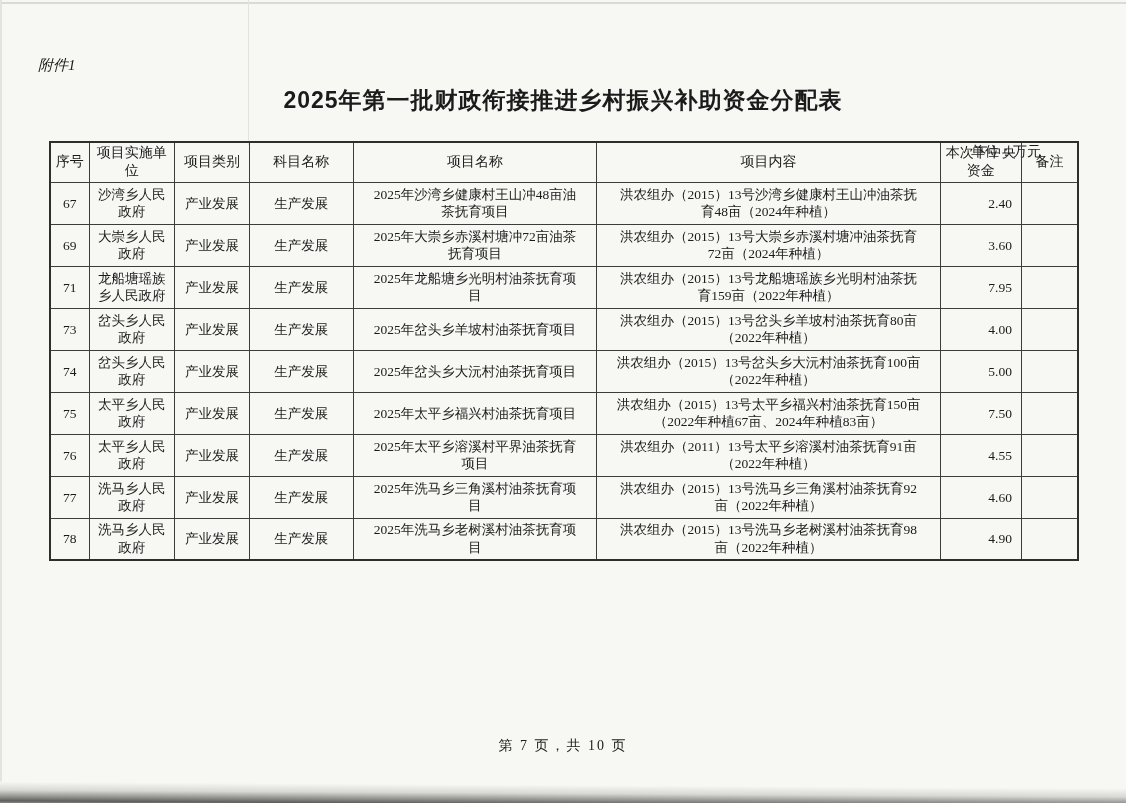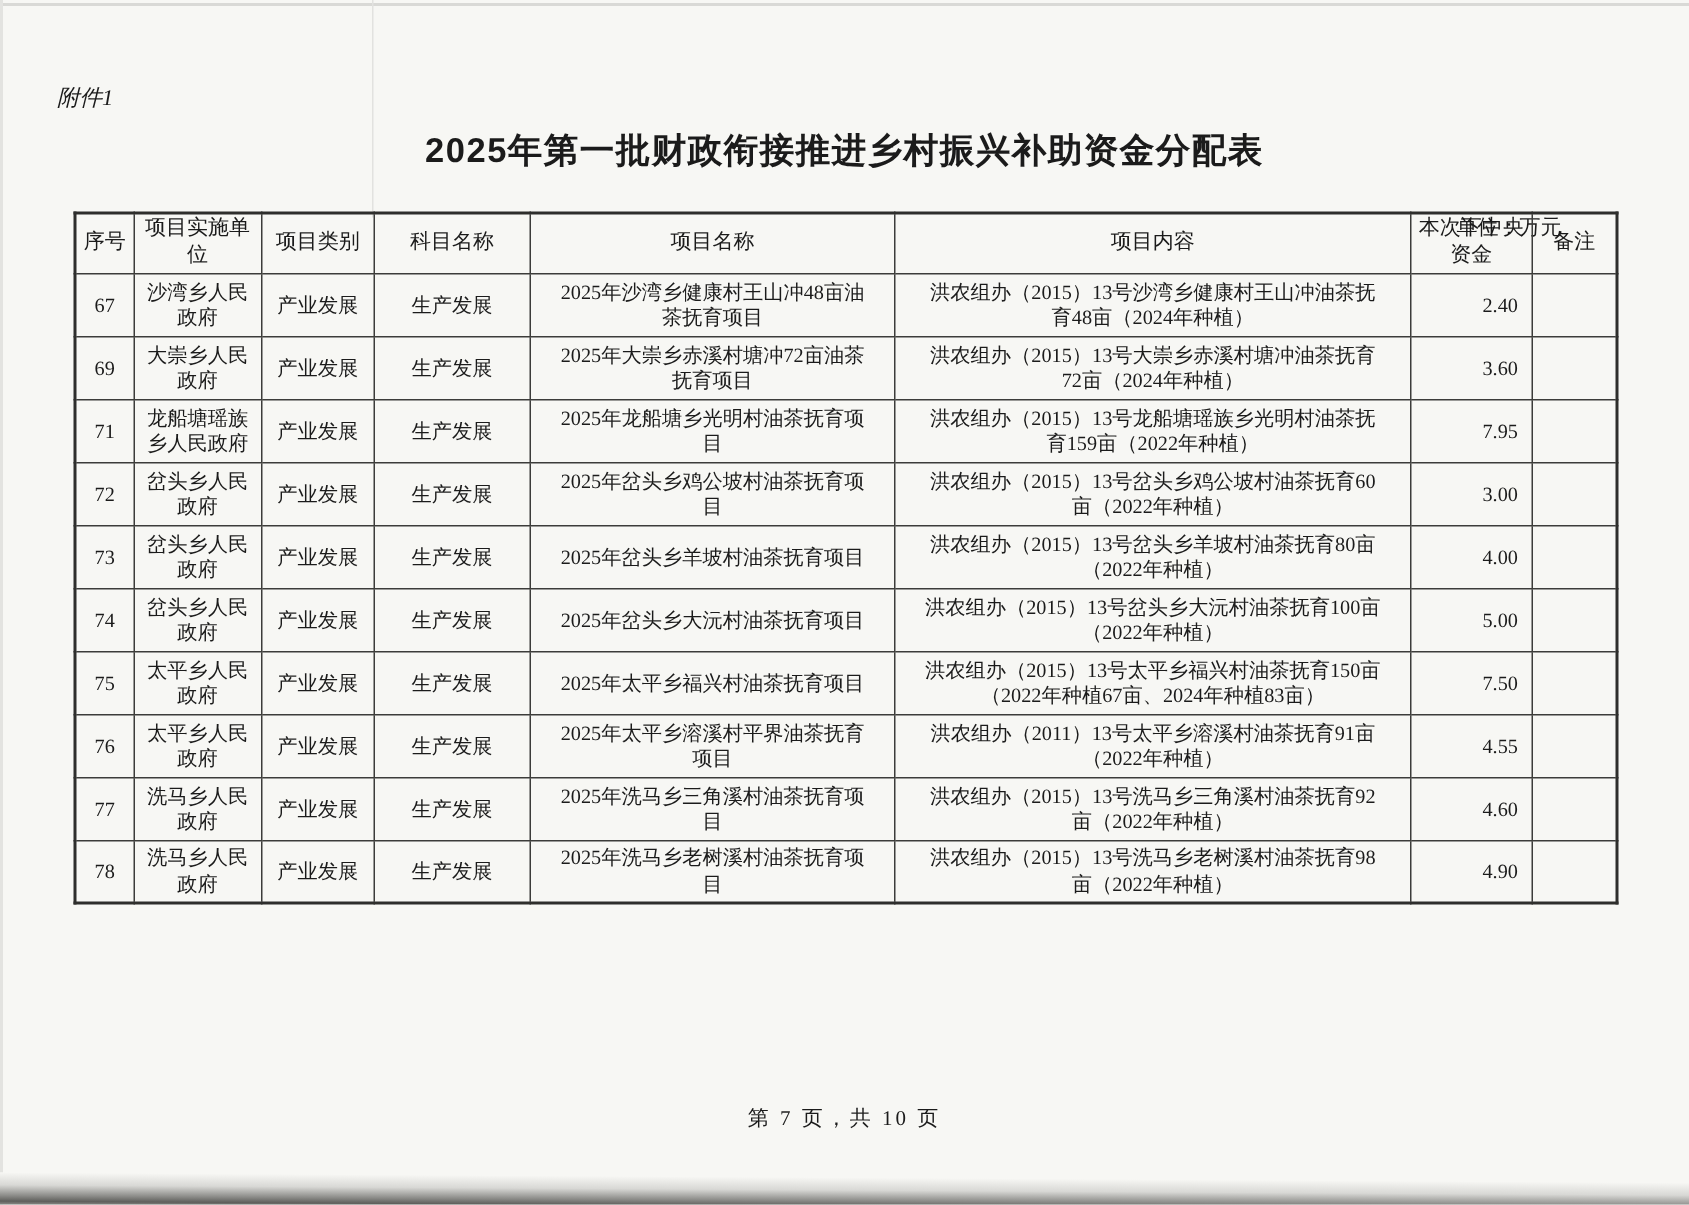--- a/index.html
+++ b/index.html
@@ -110,30 +110,20 @@
     <td class="c-center">71</td>
     <td class="c-center">龙船塘瑶族乡人民政府</td>
     <td class="c-center">产业发展</td>
     <td class="c-center">生产发展</td>
     <td class="c-left">2025年龙船塘乡光明村油茶抚育项目</td>
     <td class="c-left">洪农组办（2015）13号龙船塘瑶族乡光明村油茶抚育159亩（2022年种植）</td>
     <td class="c-amt">7.95</td>
     <td class="c-center"></td>
   </tr>
       <tr>
-    <td class="c-center">72</td>
-    <td class="c-center">岔头乡人民政府</td>
-    <td class="c-center">产业发展</td>
-    <td class="c-center">生产发展</td>
-    <td class="c-left">2025年岔头乡鸡公坡村油茶抚育项目</td>
-    <td class="c-left">洪农组办（2015）13号岔头乡鸡公坡村油茶抚育60亩（2022年种植）</td>
-    <td class="c-amt">3.00</td>
-    <td class="c-center"></td>
-  </tr>
-      <tr>
     <td class="c-center">73</td>
     <td class="c-center">岔头乡人民政府</td>
     <td class="c-center">产业发展</td>
     <td class="c-center">生产发展</td>
     <td class="c-left">2025年岔头乡羊坡村油茶抚育项目</td>
     <td class="c-left">洪农组办（2015）13号岔头乡羊坡村油茶抚育80亩（2022年种植）</td>
     <td class="c-amt">4.00</td>
     <td class="c-center"></td>
   </tr>
       <tr>

